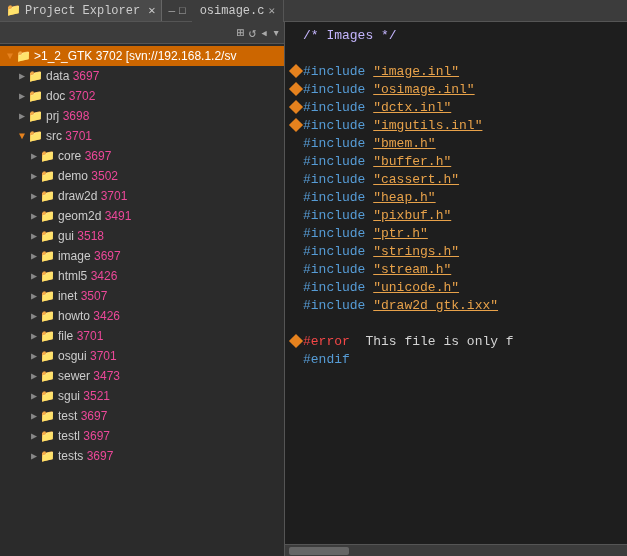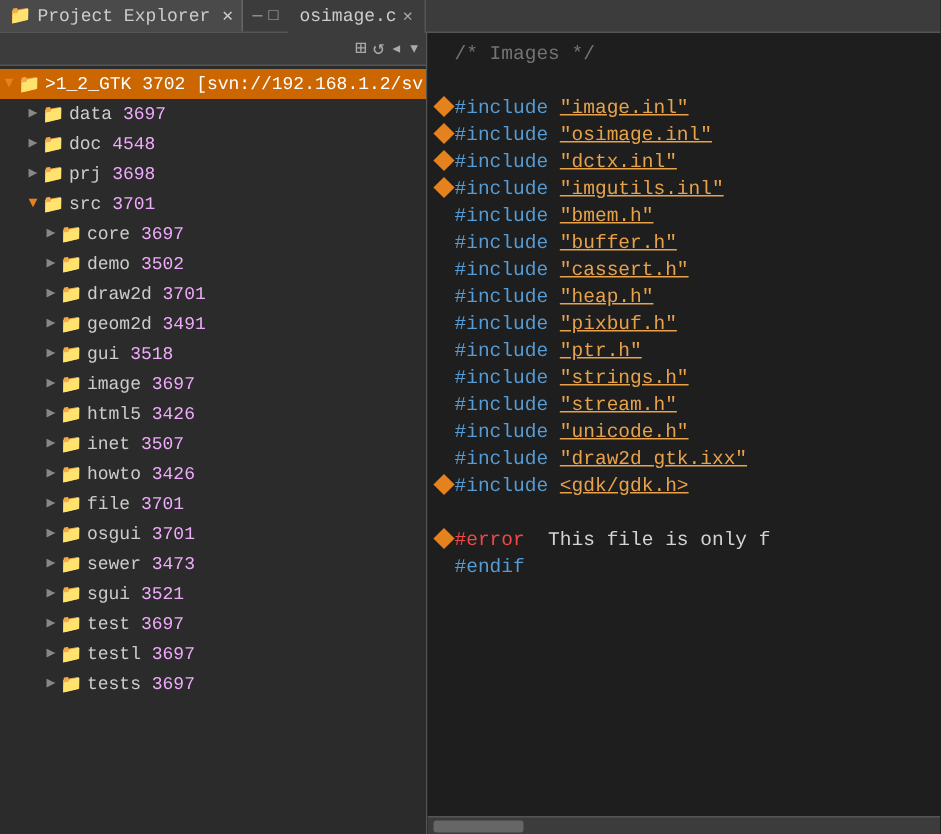--- a/index.html
+++ b/index.html
@@ -135,24 +135,24 @@
       flex-shrink: 0;
     }
     .tree-item .arrow.expanded { color: #e6821e; }
     .tree-item .folder-icon {
       margin-right: 3px;
       font-size: 12px;
     }
     .item-label {
       color: #cccccc;
       font-size: 12px;
-      font-family: Liberation Mono, monospace;
+      font-family: Liberation Sans, sans-serif;
     }
     .item-label .item-name { color: #cccccc; }
-    .item-label .item-rev { color: #f0abfc; }
+    .item-label .item-rev { color: #ec4899; }
 
     
     .right-panel {
       flex: 1;
       background: #1e1e1e;
       display: flex;
       flex-direction: column;
       overflow: hidden;
     }
 
@@ -185,21 +185,21 @@
       height: 10px;
       background: #e6821e;
       transform: rotate(45deg);
       display: inline-block;
     }
     .code-text {
       font-family: 'Courier New', monospace;
       font-size: 13px;
       white-space: pre;
     }
-    .kw-comment { color: #737373; }
+    .kw-comment { color: #c4b5fd; }
     .kw-include { color: #569cd6; }
     .kw-string { color: #e8a24a; text-decoration: underline; text-decoration-color: #e8a24a; }
     .kw-prep { color: #569cd6; }
     .kw-normal { color: #9cdcfe; }
     .kw-error { color: #f44747; }
     .kw-white { color: #d4d4d4; margin-top: 48px; }
     .kw-angle { color: #e8a24a; }
 
     .underline-orange { text-decoration: underline; text-decoration-color: #e8a24a; }
 
@@ -264,21 +264,21 @@
         <span class="folder-icon">📁</span>
         <span class="item-label">
           <span class="item-name">data</span><span class="item-rev"> 3697</span>
         </span>
       </div>
       <div class="tree-item">
         <span class="indent" style="width:16px"></span>
         <span class="arrow">▶</span>
         <span class="folder-icon">📁</span>
         <span class="item-label">
-          <span class="item-name">doc</span><span class="item-rev"> 4548</span>
+          <span class="item-name">doc</span><span class="item-rev"> 3702</span>
         </span>
       </div>
       <div class="tree-item">
         <span class="indent" style="width:16px"></span>
         <span class="arrow">▶</span>
         <span class="folder-icon">📁</span>
         <span class="item-label">
           <span class="item-name">prj</span><span class="item-rev"> 3698</span>
         </span>
       </div>
@@ -506,26 +506,20 @@
       <div class="code-line">
         <span class="marker"></span>
         <span class="code-text"><span class="kw-include">#include </span><span class="kw-string">"unicode.h"</span></span>
       </div>
 
       <div class="code-line">
         <span class="marker"></span>
         <span class="code-text"><span class="kw-include">#include </span><span class="kw-string">"draw2d_gtk.ixx"</span></span>
       </div>
 
-      <div class="code-line">
-        <span class="marker">
-            <span class="marker-diamond"></span>
-          </span>
-        <span class="code-text"><span class="kw-include">#include </span><span class="kw-angle underline-orange">&lt;gdk/gdk.h&gt;</span></span>
-      </div>
 
       <div class="code-line">
         <span class="marker"></span>
         <span class="code-text">&nbsp;</span>
       </div>
 
 
       <div class="code-line">
         <span class="marker">
             <span class="marker-diamond"></span>

